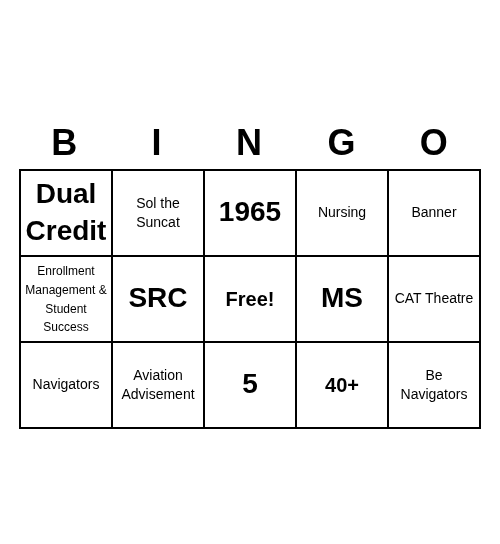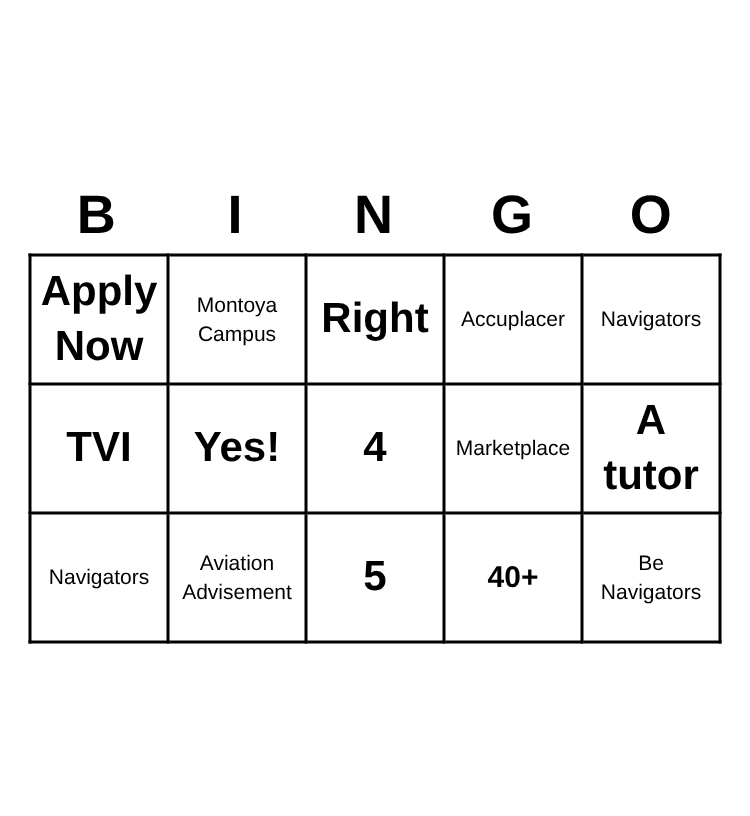--- a/index.html
+++ b/index.html
@@ -76,33 +76,33 @@
       <div class="bingo-header-cell">N</div>
       <div class="bingo-header-cell">G</div>
       <div class="bingo-header-cell">O</div>
     </div>
   <table class="bingo-grid">
     <thead>
       <tr>
       </tr>
     </thead>
     <tbody id="bingo-body">
-    <tr>
-          <td><span class="cell-large">Apply Now</span></td>
-          <td><span class="cell-normal">Montoya Campus</span></td>
-          <td><span class="cell-large">Right</span></td>
-          <td><span class="cell-normal">Accuplacer</span></td>
-          <td><span class="cell-normal">Navigators</span></td>
+        <tr>
+          <td><span class="cell-large">Dual Credit</span></td>
+          <td><span class="cell-normal">Sol the Suncat</span></td>
+          <td><span class="cell-large">1965</span></td>
+          <td><span class="cell-normal">Nursing</span></td>
+          <td><span class="cell-normal">Banner</span></td>
         </tr>
         <tr>
-          <td><span class="cell-large">TVI</span></td>
-          <td><span class="cell-large">Yes!</span></td>
-          <td><span class="cell-large">4</span></td>
-          <td><span class="cell-normal">Marketplace</span></td>
-          <td><span class="cell-large">A tutor</span></td>
+          <td><span class="cell-small">Enrollment Management &amp; Student Success</span></td>
+          <td><span class="cell-large">SRC</span></td>
+          <td><span class="cell-medium">Free!</span></td>
+          <td><span class="cell-large">MS</span></td>
+          <td><span class="cell-normal">CAT Theatre</span></td>
         </tr>
         <tr>
           <td><span class="cell-normal">Navigators</span></td>
           <td><span class="cell-normal">Aviation Advisement</span></td>
           <td><span class="cell-large">5</span></td>
           <td><span class="cell-medium">40+</span></td>
           <td><span class="cell-normal">Be Navigators</span></td>
         </tr>
       </tbody>
   </table>

